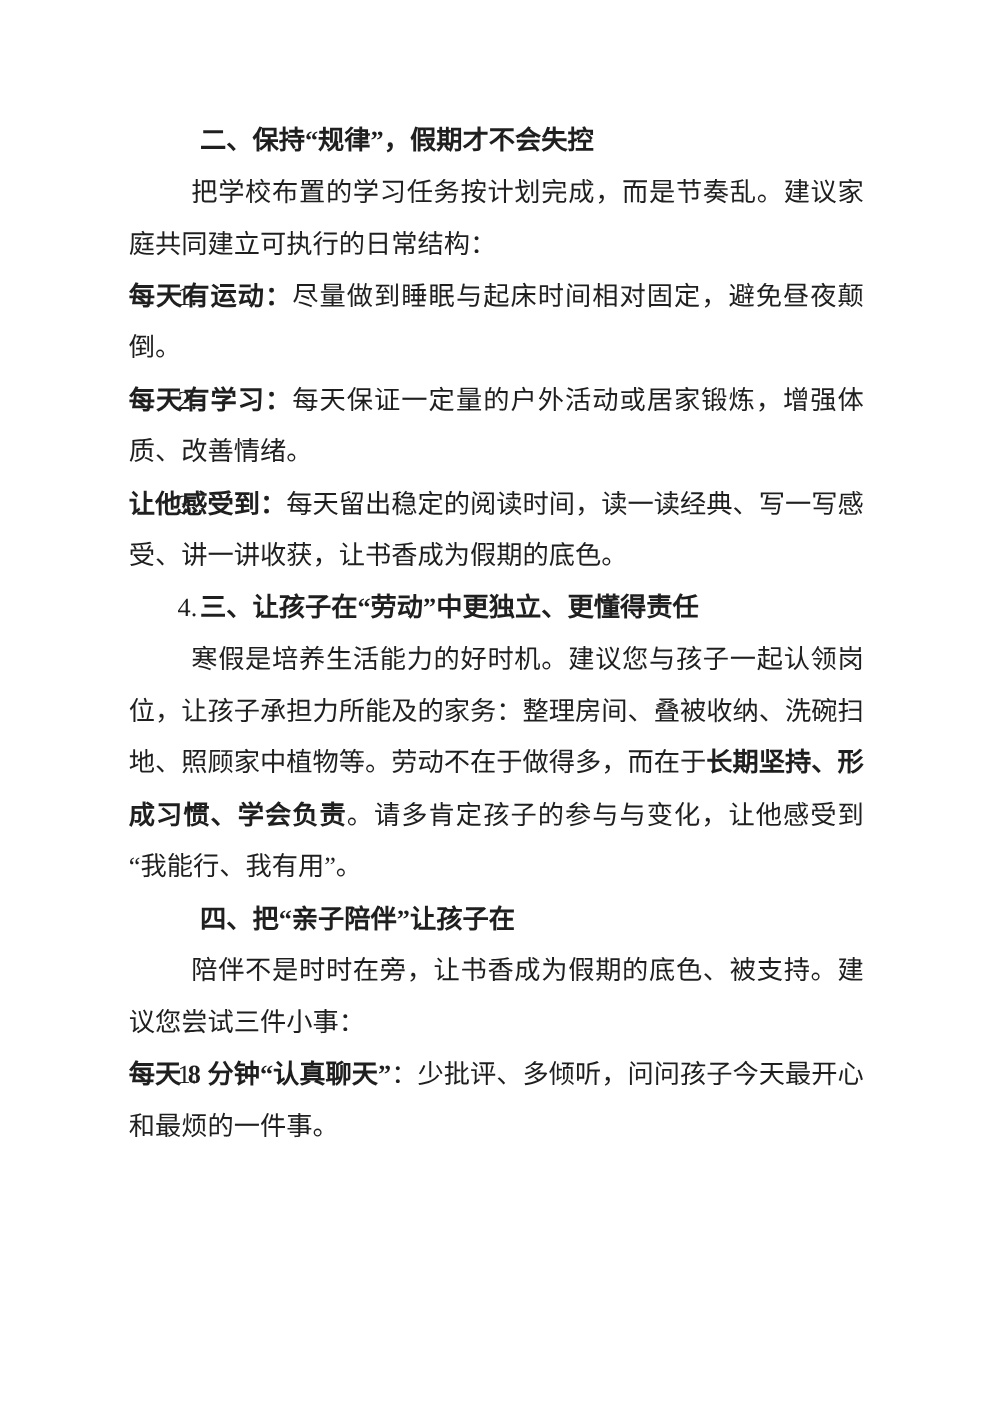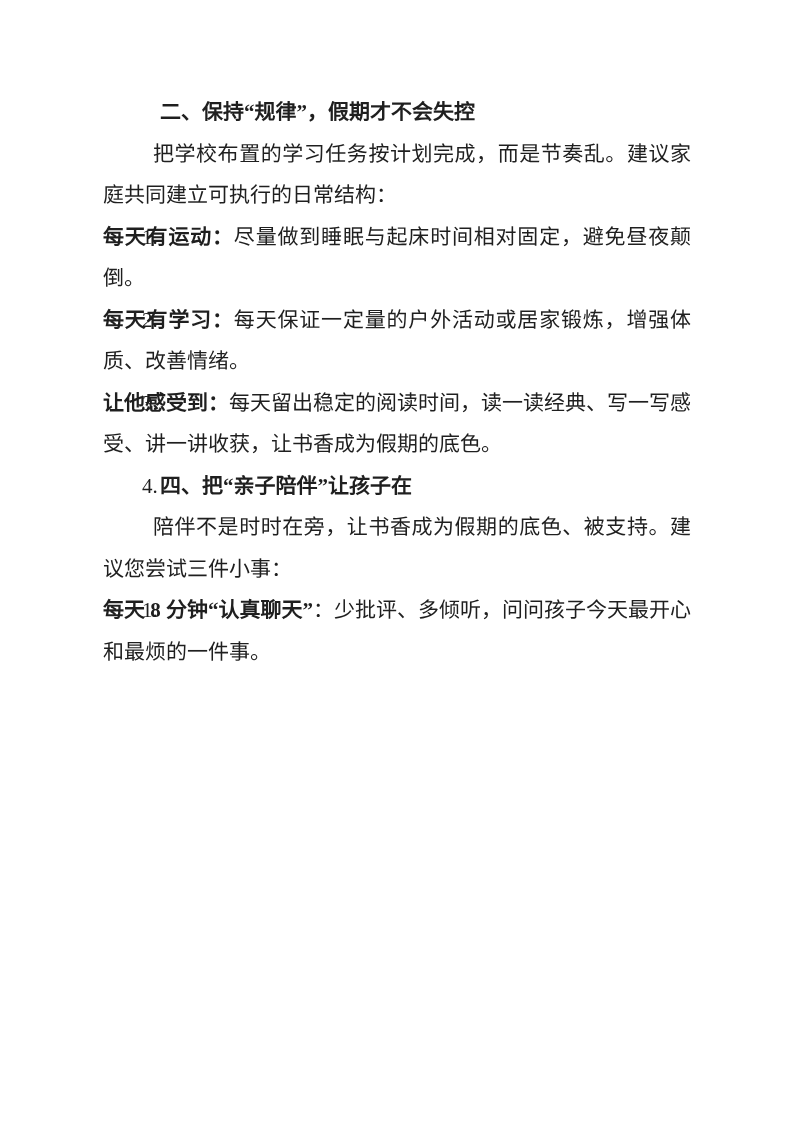--- a/index.html
+++ b/index.html
@@ -74,21 +74,23 @@
     </p>
 
     <p class="li">
       <span class="num">3.</span><span class="li-runs"><span class="run bold">让他感受到：</span><span class="run">每天留出稳定的阅读时间，读一读经典、写一写感受、讲一讲收获，让书香成为假期的底色。</span></span>
     </p>
 
     <p class="li">
       <span class="num">4.</span>
     </p>
 
+    <p class="heading"><span class="run bold">三、让孩子在“劳动”中更独立、更懂得责任</span></p>
 
+    <p class="para"><span class="run">寒假是培养生活能力的好时机。建议您与孩子一起认领岗位，让孩子承担力所能及的家务：整理房间、叠被收纳、洗碗扫地、照顾家中植物等。劳动不在于做得多，而在于</span><span class="run bold">长期坚持、形成习惯、学会负责</span><span class="run">。请多肯定孩子的参与与变化，让他感受到“我能行、我有用”。</span></p>
 
     <p class="heading"><span class="run bold">四、把“亲子陪伴”让孩子在</span></p>
 
     <p class="para"><span class="run">陪伴不是时时在旁，让书香成为假期的底色、被支持。建议您尝试三件小事：</span></p>
 
     <p class="li">
       <span class="num">1.</span><span class="li-runs"><span class="run bold">每天 8 分钟“认真聊天”</span><span class="run">：少批评、多倾听，问问孩子今天最开心和最烦的一件事。</span></span>
     </p>
 
   </div>

